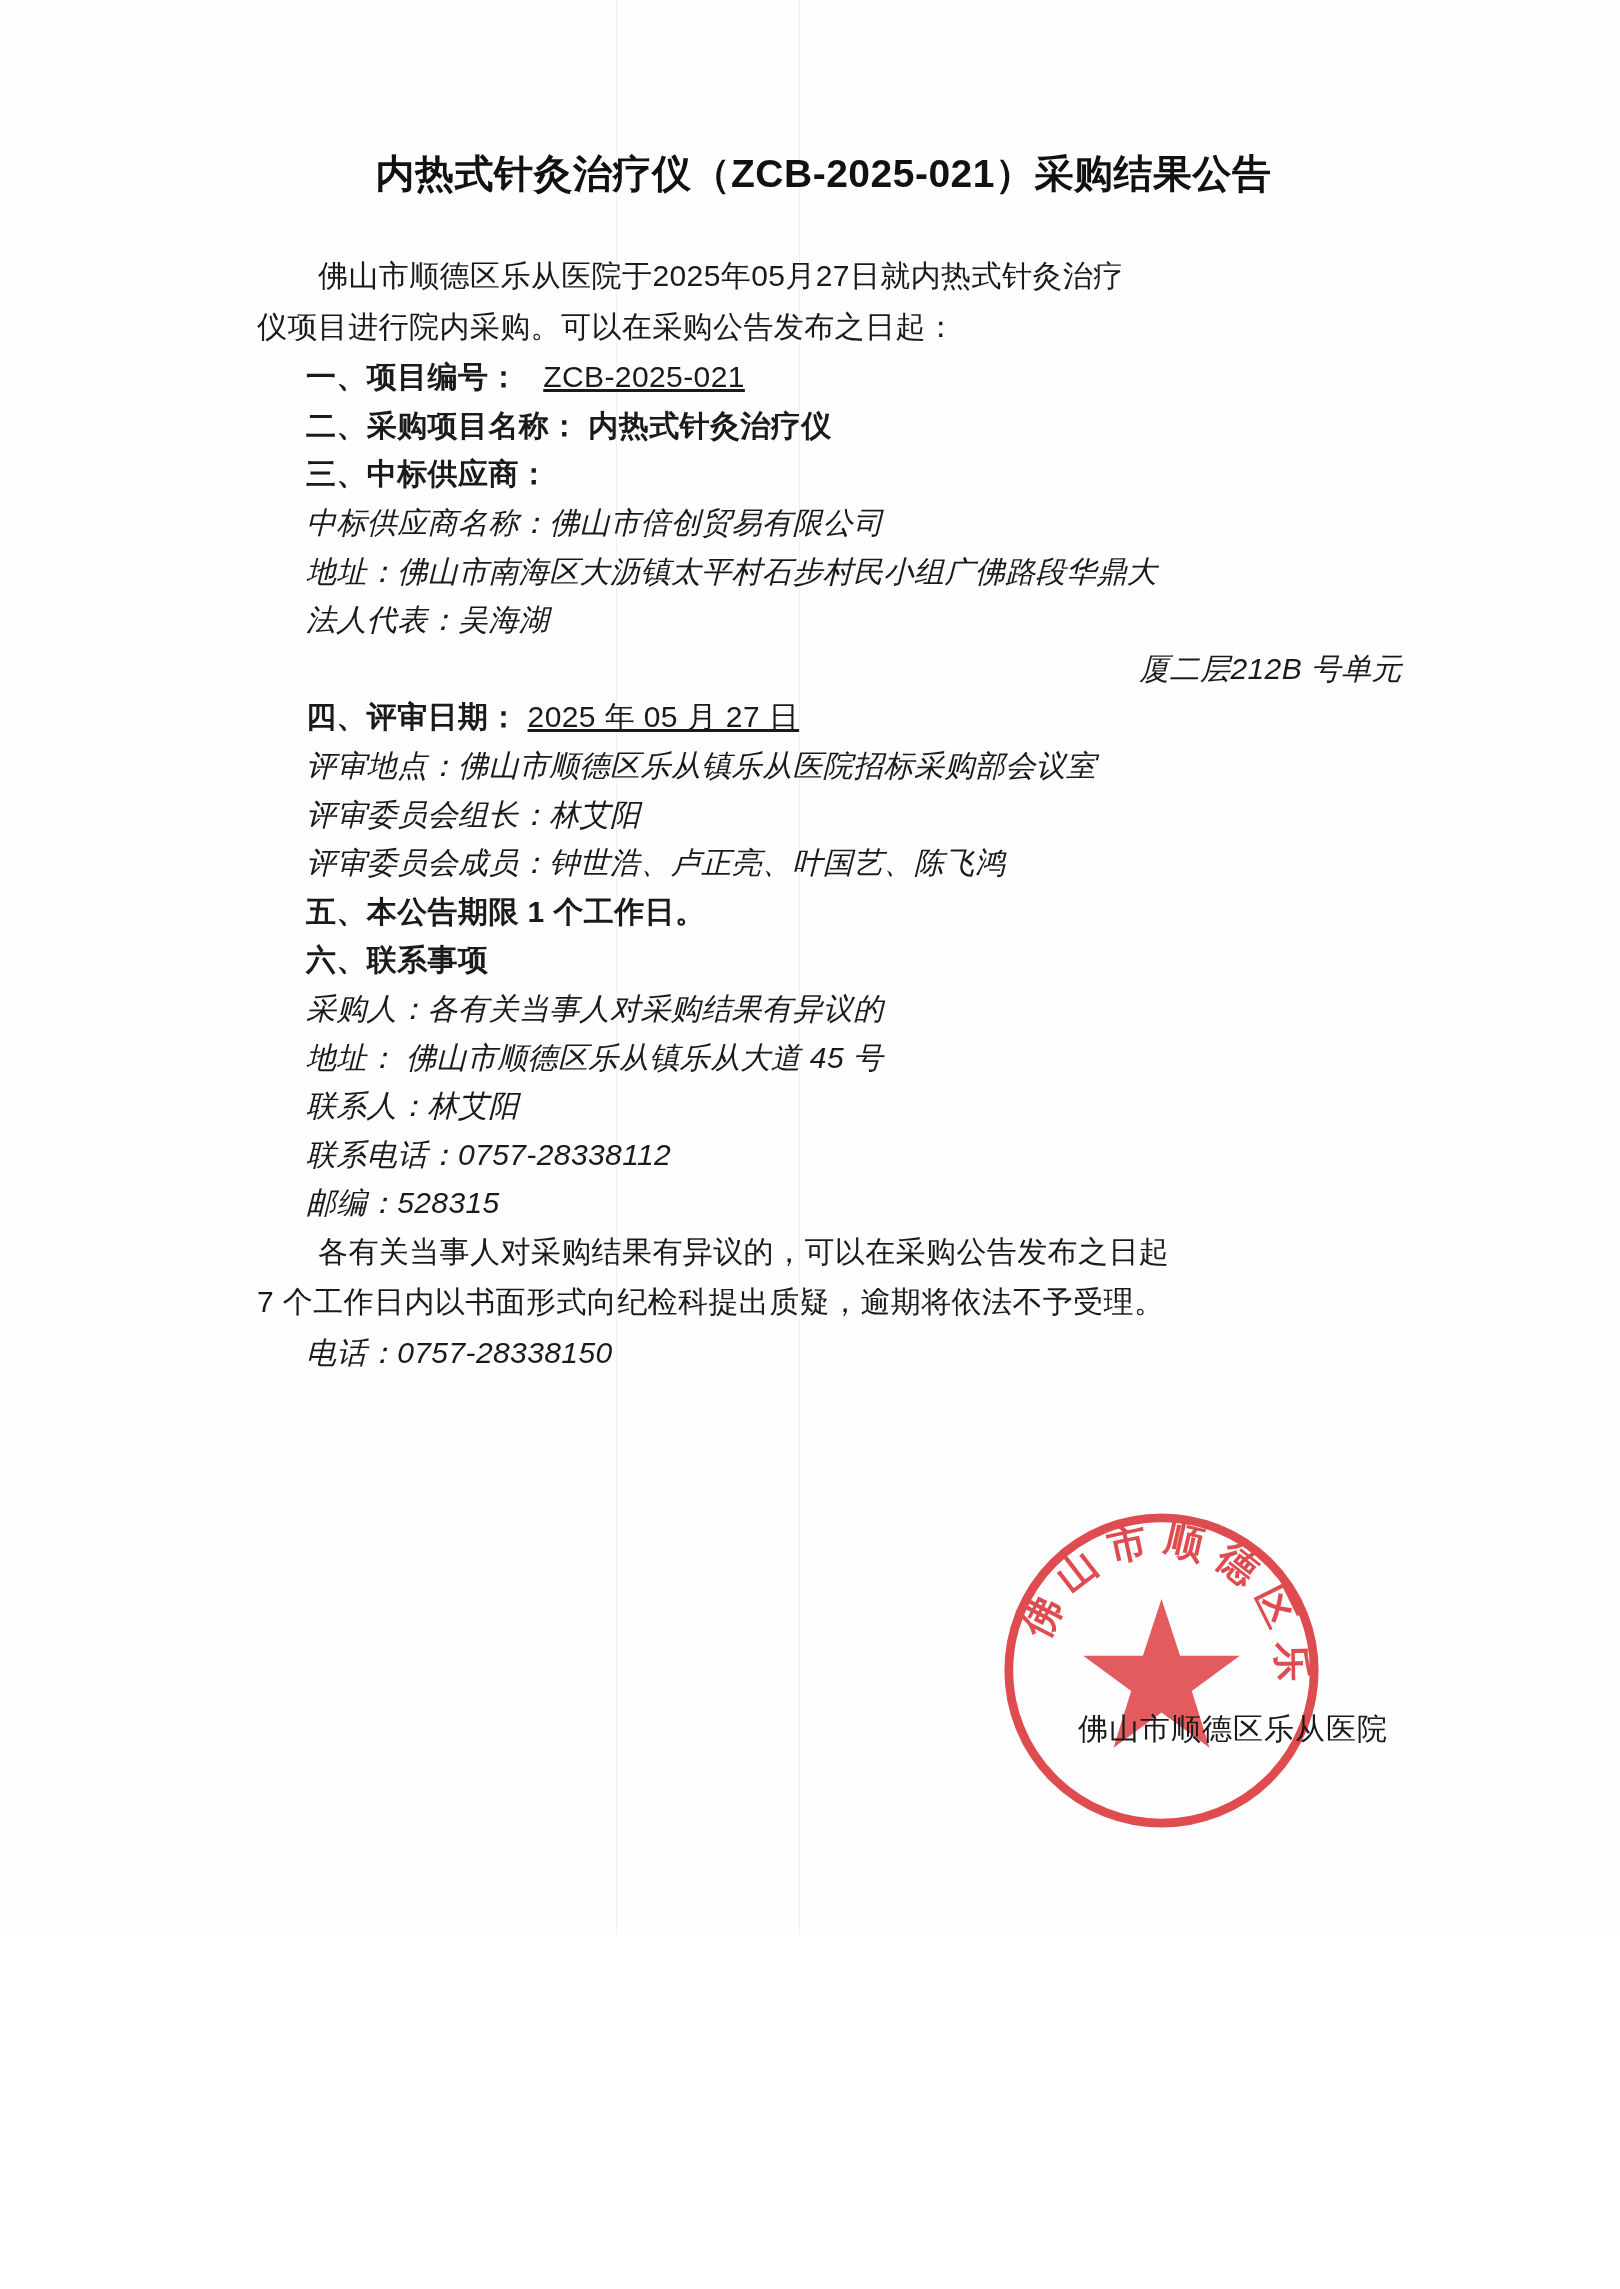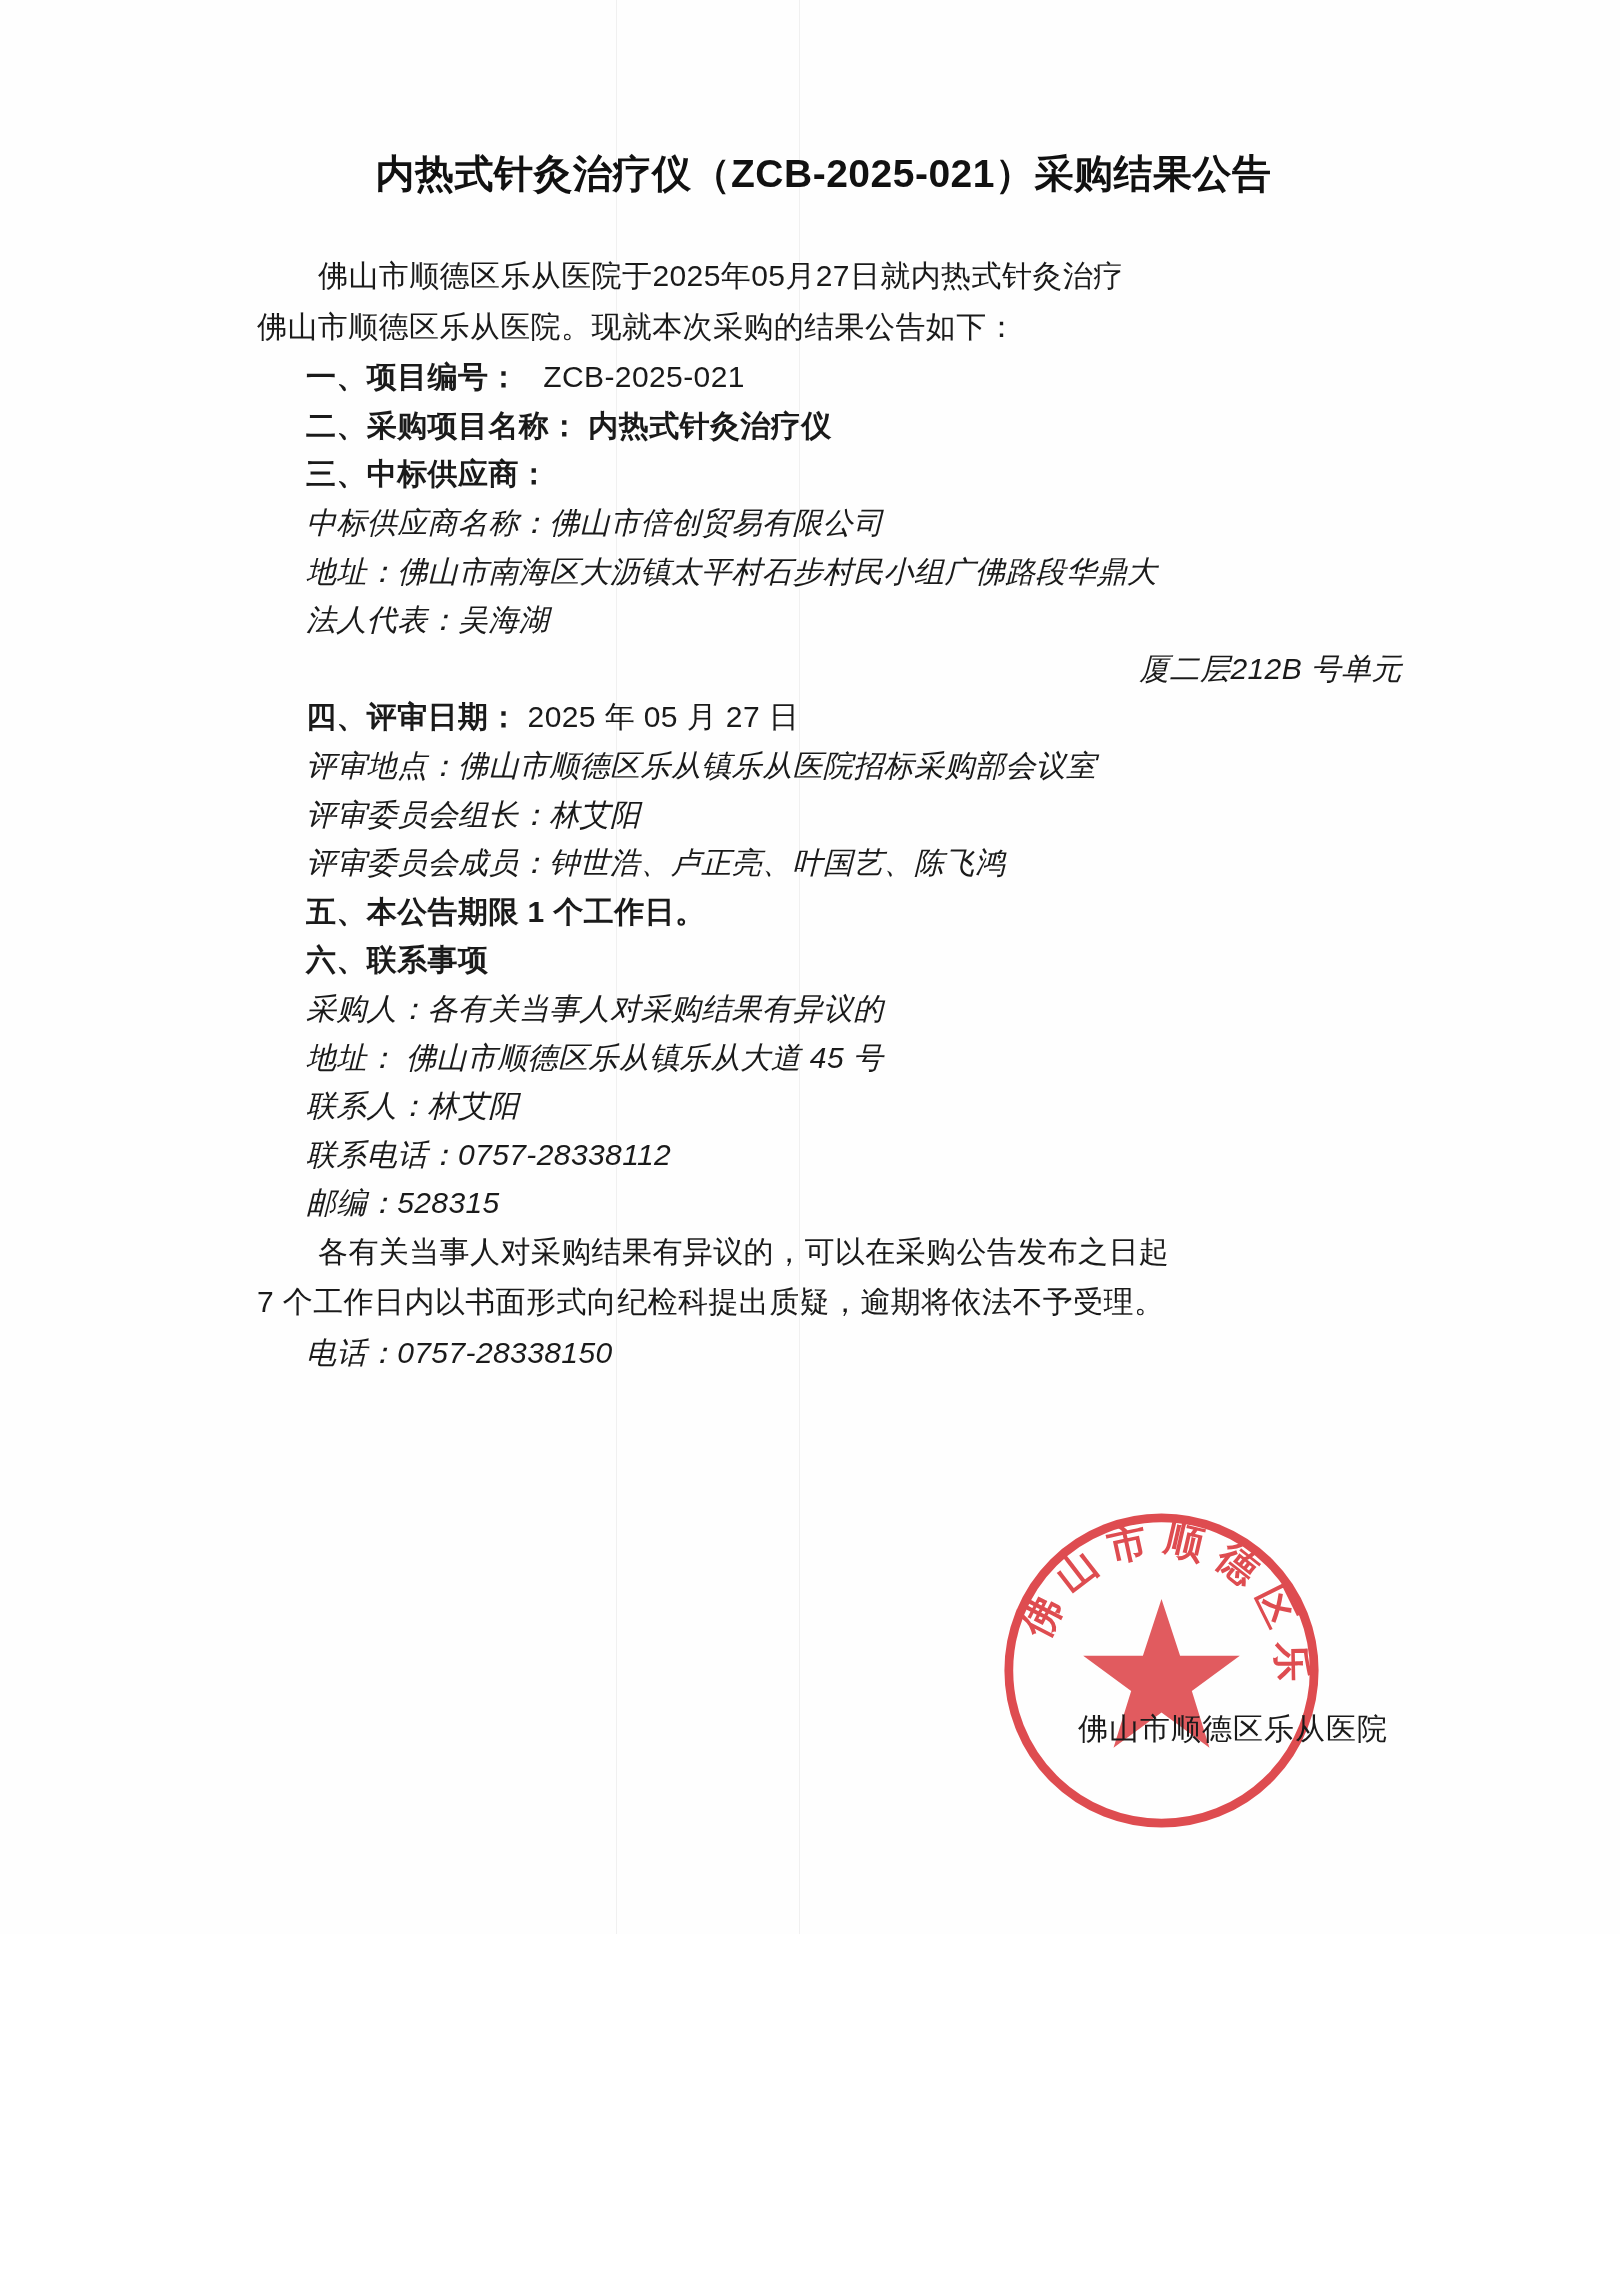--- a/index.html
+++ b/index.html
@@ -57,20 +57,21 @@
   }
   .heading-line {
     font-size: 30px;
     line-height: 1.62;
     padding-left: 61px;
     font-weight: bold;
     letter-spacing: 0.4px;
   }
   .heading-line .normal {
     font-weight: normal;
+    text-decoration: underline;
   }
   .body-line {
     font-size: 30px;
     line-height: 1.62;
     padding-left: 61px;
     letter-spacing: 0.4px;
     font-style: italic;
   }
   .body-line.flush {
     padding-left: 0;
@@ -111,21 +112,21 @@
 <div class="page">
 
   <div class="crease c1"></div>
   <div class="crease c2"></div>
 
   <div class="content">
 
     <div class="doc-title">内热式针灸治疗仪（ZCB-2025-021）采购结果公告</div>
 
     <div class="para indent">佛山市顺德区乐从医院于2025年05月27日就内热式针灸治疗</div>
-    <div class="para">佛山市顺德区乐从医院。现就本次采购的结果公告如下：</div>
+    <div class="para">仪项目进行院内采购。可以在采购公告发布之日起：</div>
 
     <div class="heading-line">
       <span>一、项目编号：</span>
       <span class="normal" style="padding-left:15.7px;">ZCB-2025-021</span>
     </div>
 
     <div class="heading-line">
       <span>二、采购项目名称：</span>
       <span>内热式针灸治疗仪</span>
     </div>

